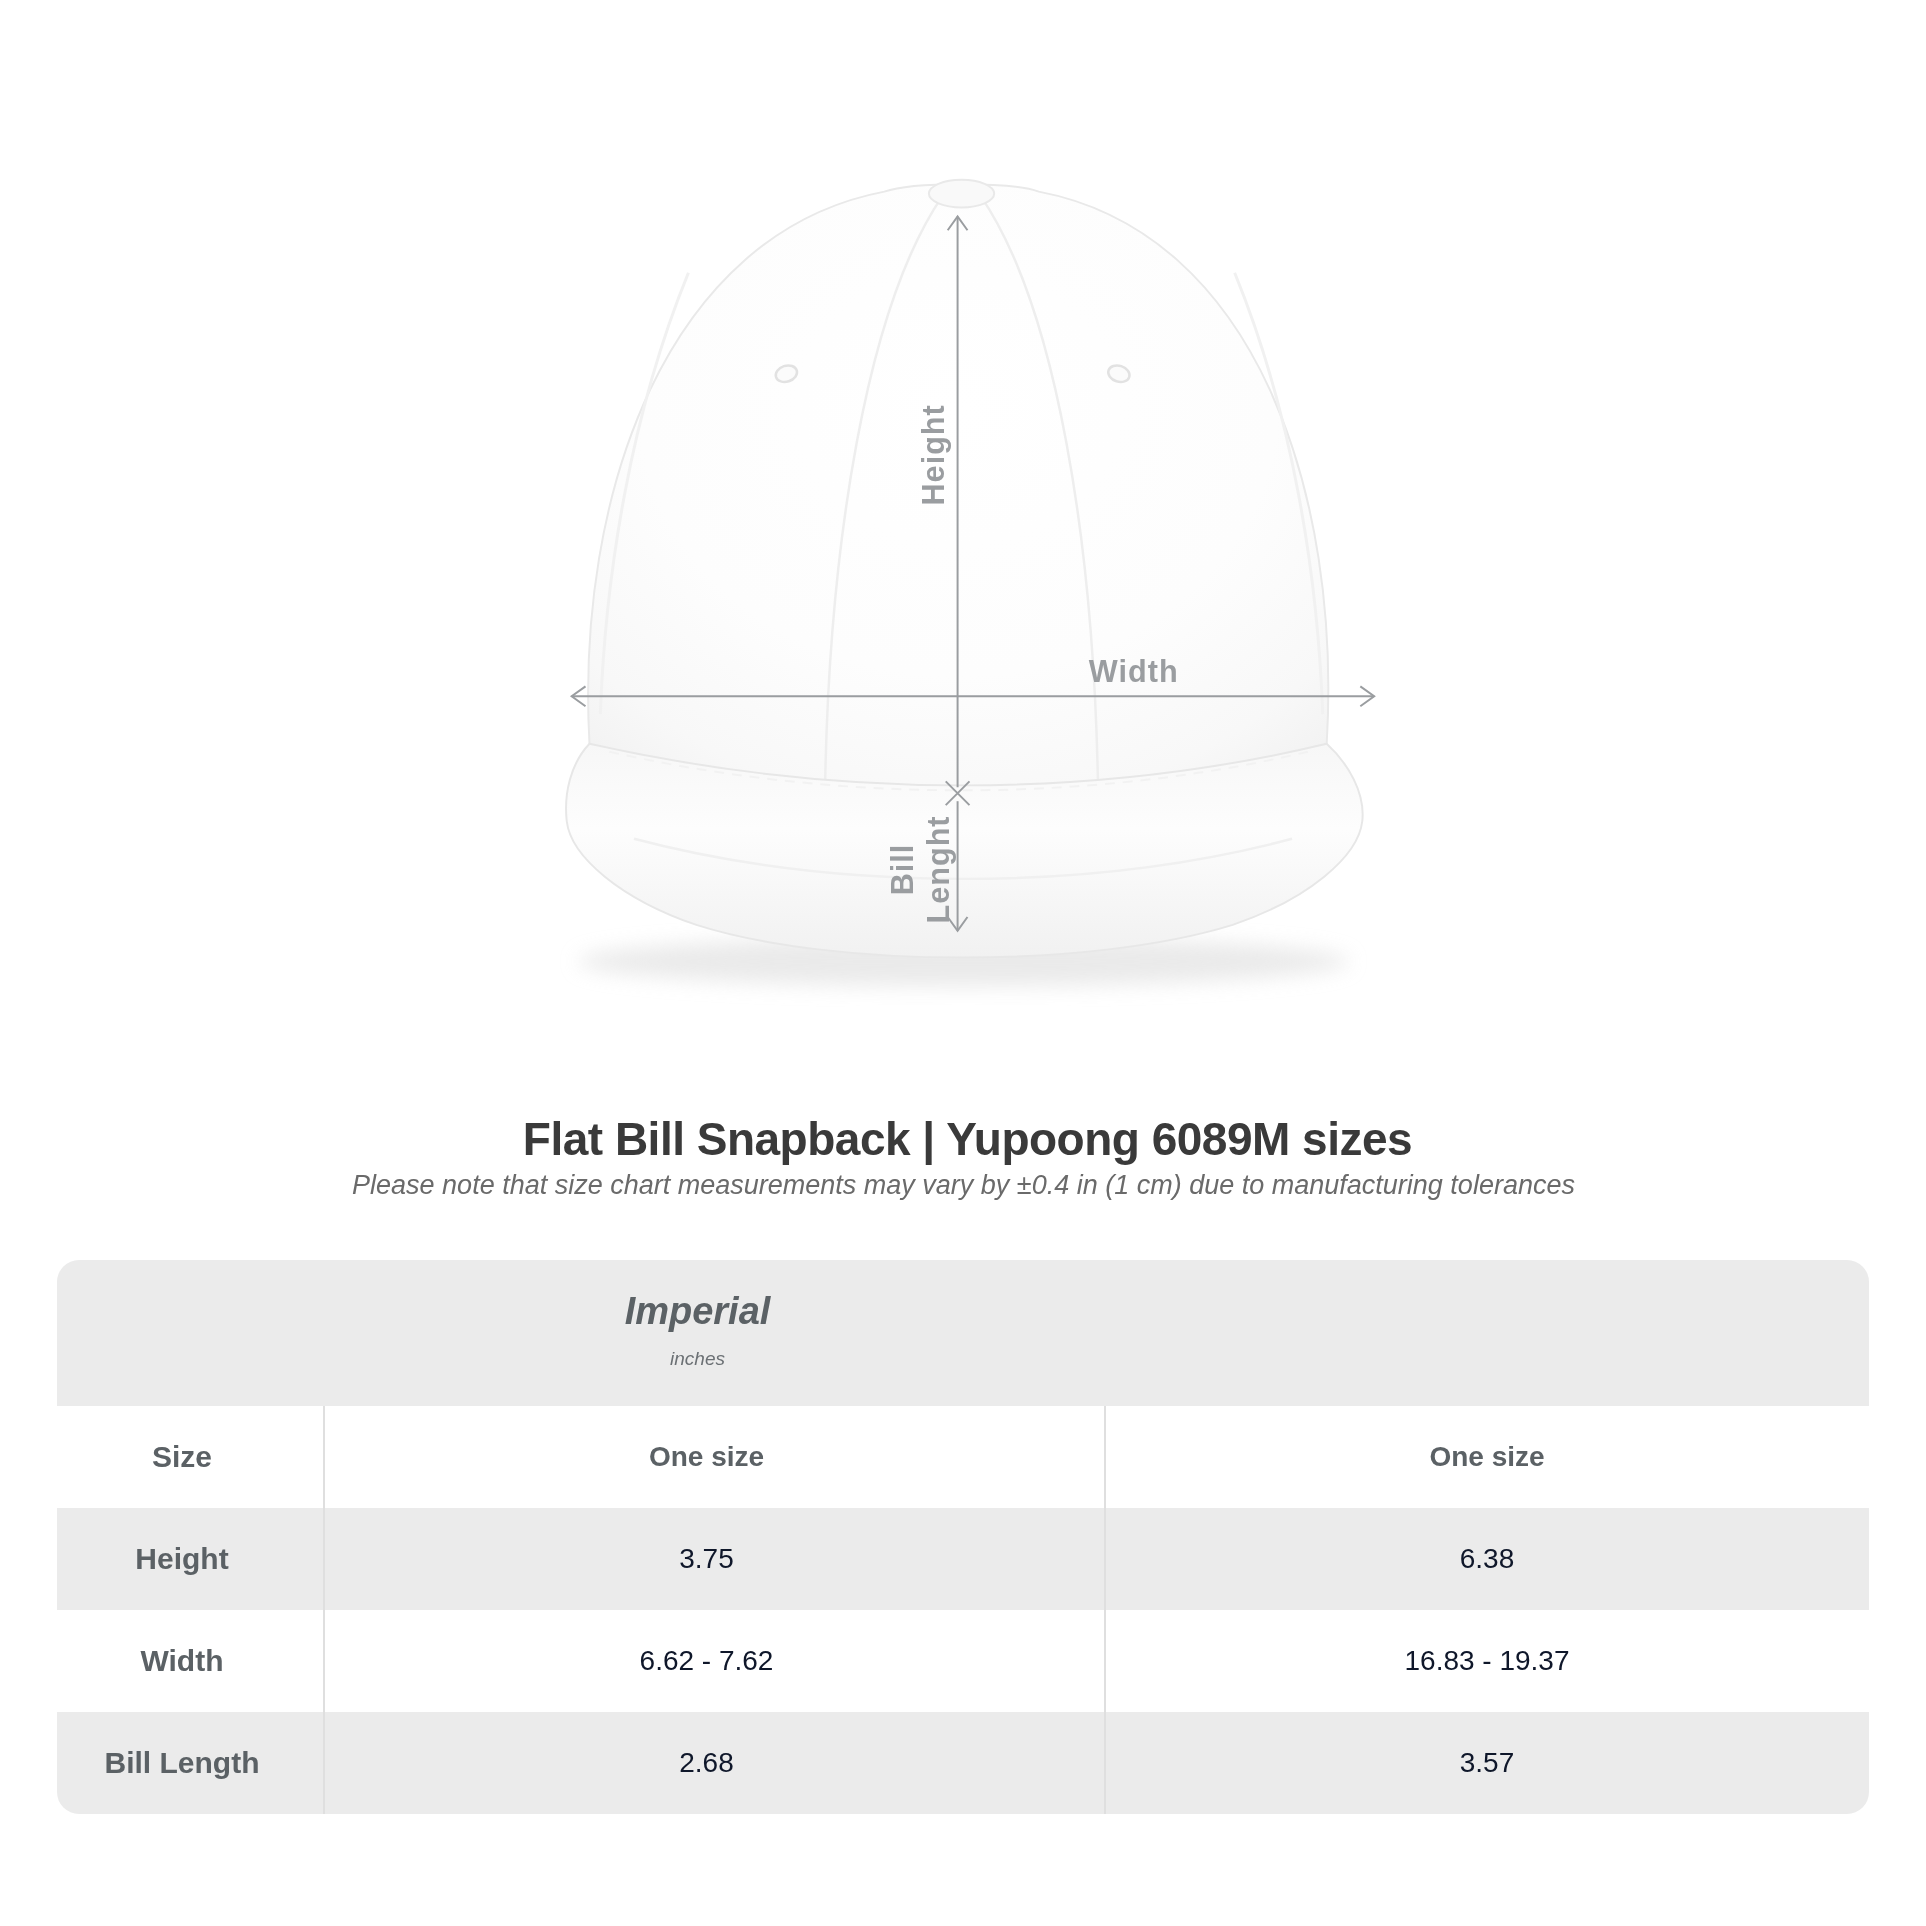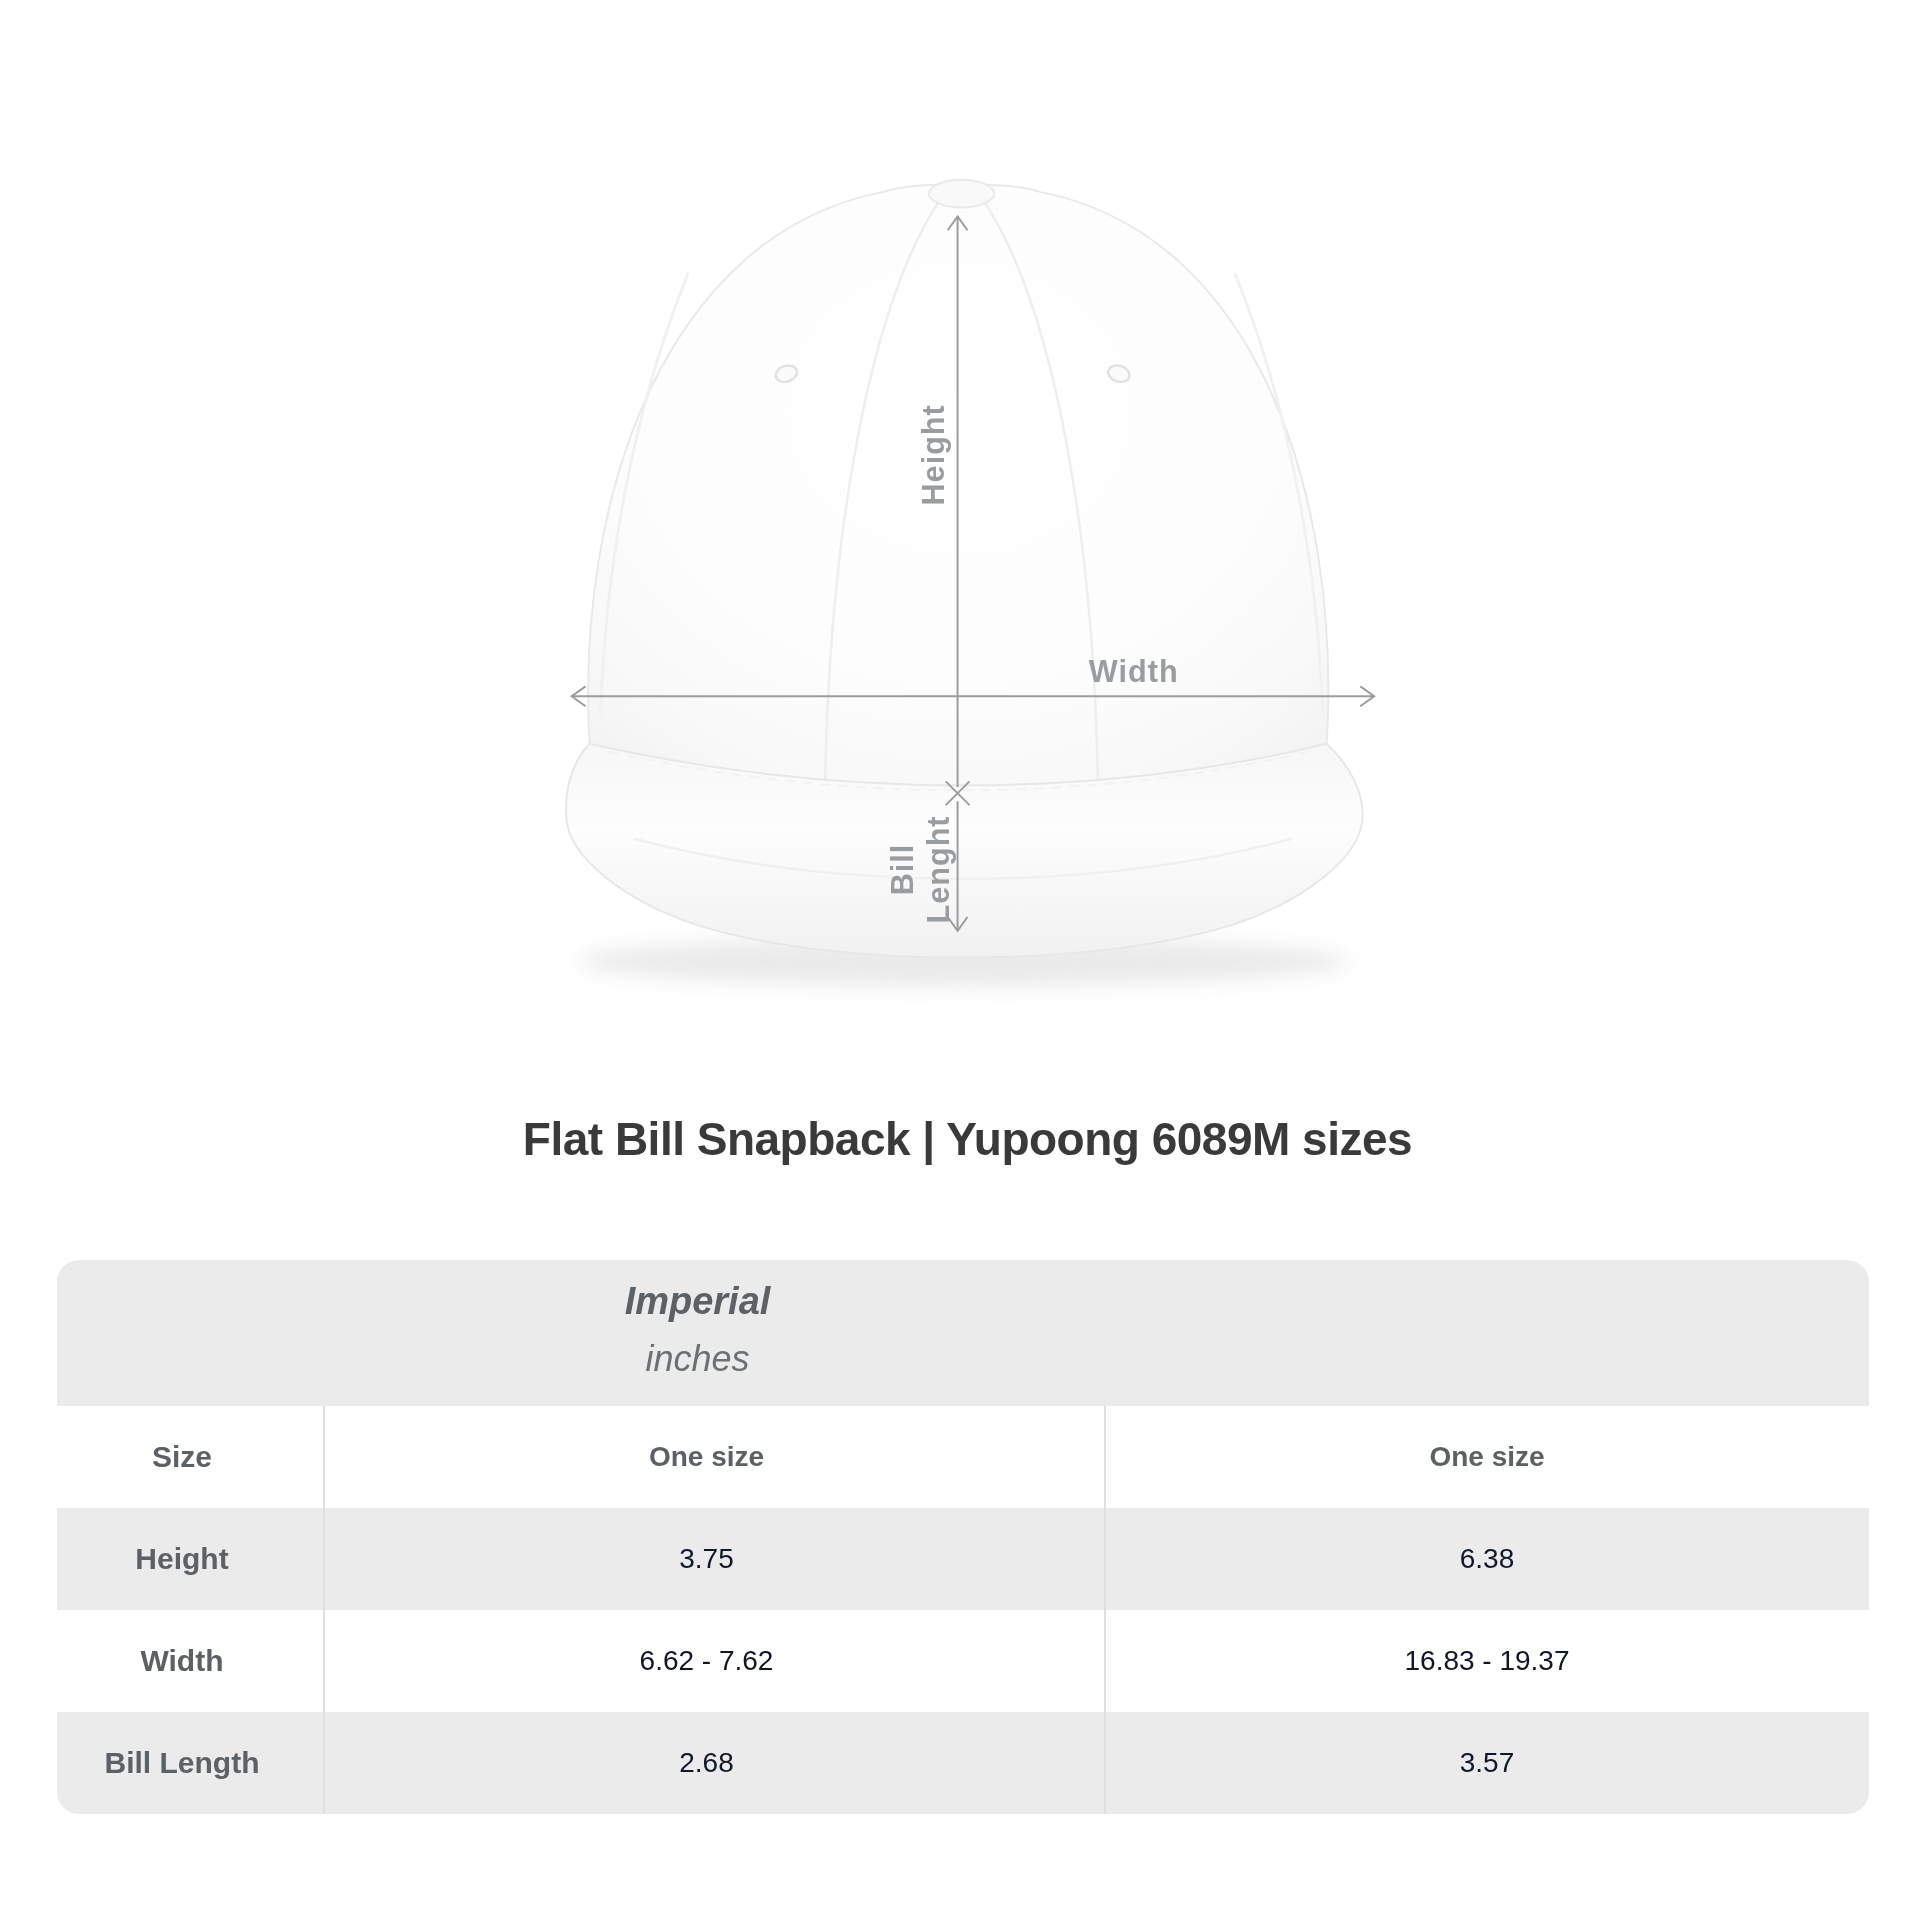--- a/index.html
+++ b/index.html
@@ -78,21 +78,21 @@
     padding-bottom: 6px;
     gap: 15px;
   }
   .col-title {
     font-size: 38px;
     font-weight: bold;
     font-style: italic;
     color: #5b6165;
   }
   .col-sub {
-    font-size: 36px;
+    font-size: 19px;
     font-style: italic;
     color: #6b7074;
   }
   .trow {
     display: grid;
     grid-template-columns: 250px 781px 780px;
     height: 102px;
   }
   .trow.alt { background: #ebebeb; }
   .trow.last { border-radius: 0 0 22px 22px; overflow: hidden; }
@@ -179,20 +179,21 @@
       </g>
 
       <text class="measure-label" x="408" y="300" text-anchor="middle" transform="rotate(-90 408 300)">Height</text>
       <text class="measure-label" x="600" y="530" text-anchor="middle">Width</text>
       <text class="measure-label" x="377" y="719" text-anchor="middle" transform="rotate(-90 377 719)">Bill</text>
       <text class="measure-label" x="413" y="719" text-anchor="middle" transform="rotate(-90 413 719)">Lenght</text>
     </svg>
   </div>
 
   <h1 class="page-title">Flat Bill Snapback | Yupoong 6089M sizes</h1>
+  <p class="page-subtitle">Please note that size chart measurements may vary by ±0.4 in (1 cm) due to manufacturing tolerances</p>
 
   <div class="size-table">
 
     <div class="thead">
       <div class="hcell"></div>
       <div class="hcell">
         <div class="col-title">Imperial</div>
         <div class="col-sub">inches</div>
       </div>
     </div>

